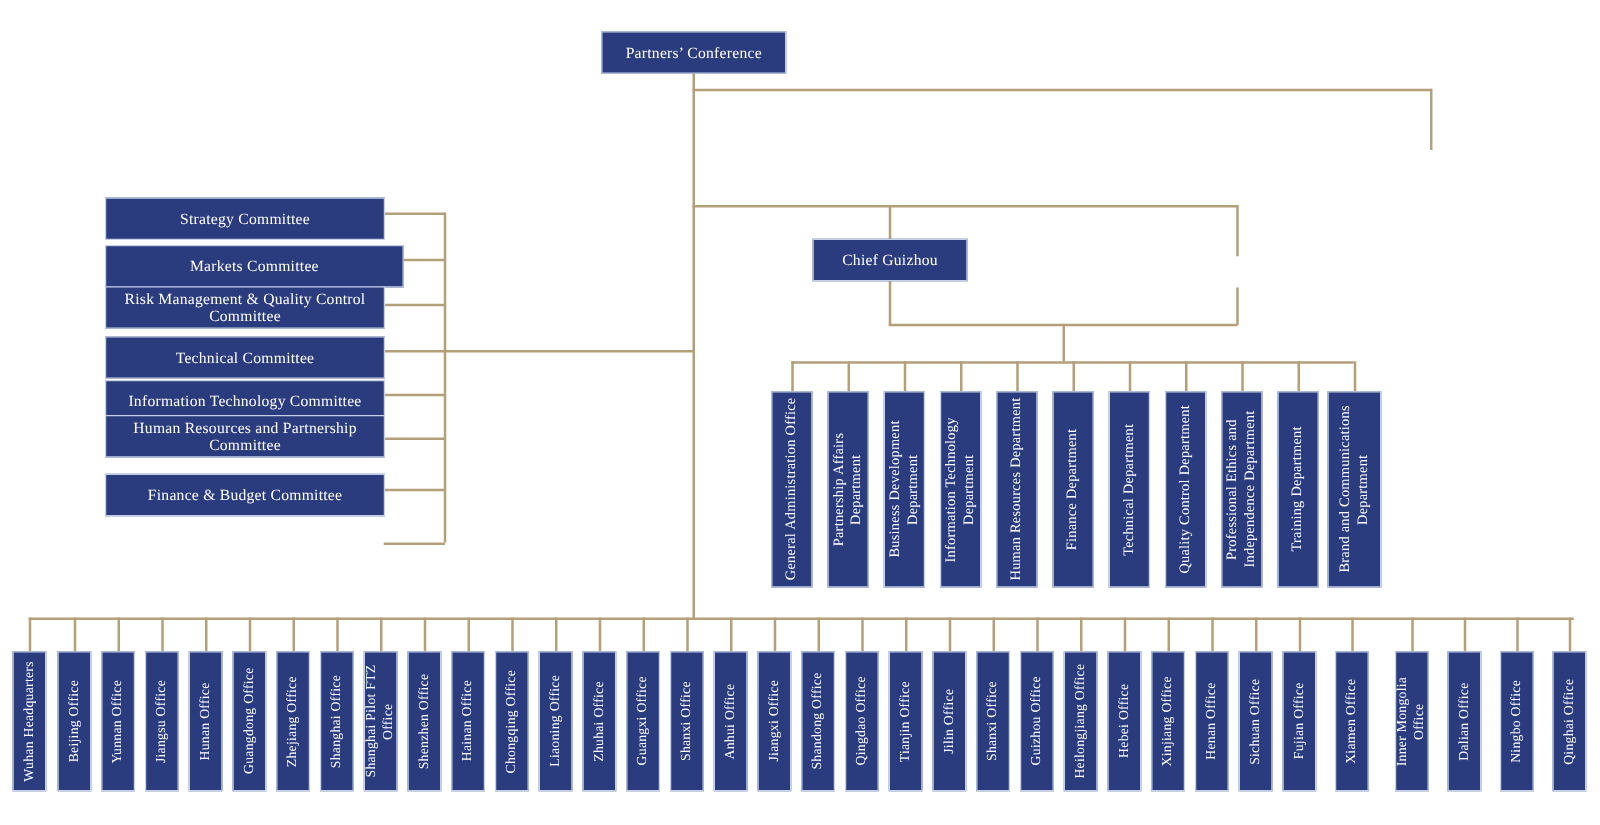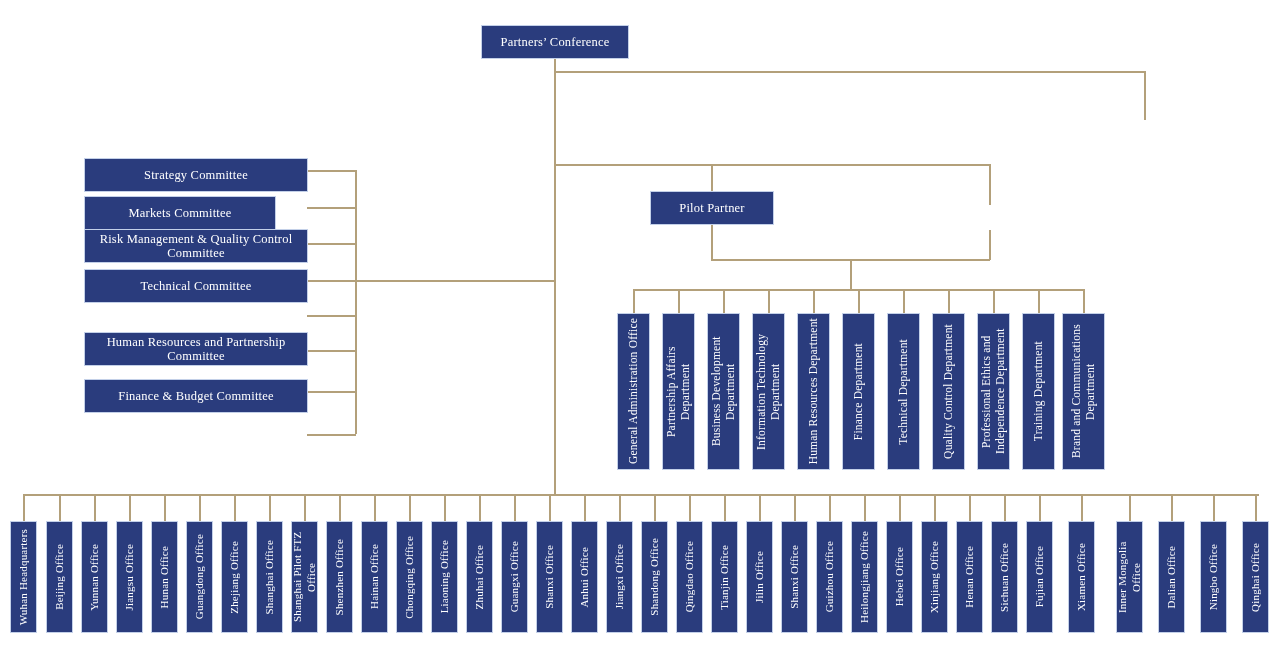--- a/index.html
+++ b/index.html
@@ -90,35 +90,38 @@
 
   <div class="lnk hz" style="left:633px; top:289px; width:450px;"></div>
 
   <div class="node h" style="left:481px; top:25px; width:148px; height:24px;">
     <span>Partners’ Conference</span>
   </div>
 
 
 
   <div class="node h" style="left:650px; top:191px; width:124px; height:22px;">
-    <span>Pilot Partner</span>
+    <span>Chief Guizhou</span>
   </div>
 
 
   <div class="node h" style="left:84px; top:158px; width:224px; height:24px;text-align:right;">
     <span>Strategy Committee</span>
   </div>
-  <div class="node h" style="left:84px; top:196px; width:192px; height:23px;">
+  <div class="node h" style="left:84px; top:196px; width:239px; height:23px;">
     <span>Markets Committee</span>
   </div>
   <div class="node h" style="left:84px; top:229px; width:224px; height:31px;">
     <span>Risk Management &amp; Quality Control Committee</span>
   </div>
   <div class="node h" style="left:84px; top:269px; width:224px; height:23px;">
     <span>Technical Committee</span>
+  </div>
+  <div class="node h" style="left:84px; top:304px; width:224px; height:23px;">
+    <span>Information Technology Committee</span>
   </div>
   <div class="node h" style="left:84px; top:332px; width:224px; height:33px;">
     <span>Human Resources and Partnership Committee</span>
   </div>
   <div class="node h" style="left:84px; top:379px; width:224px; height:24px;text-align:right;">
     <span>Finance &amp; Budget Committee</span>
   </div>
 
   <div class="lnk vt" style="left:633px; top:289px; height:24px;"></div>
   <div class="node v dept" style="left:617px; top:313px; width:33px; height:157px;">

